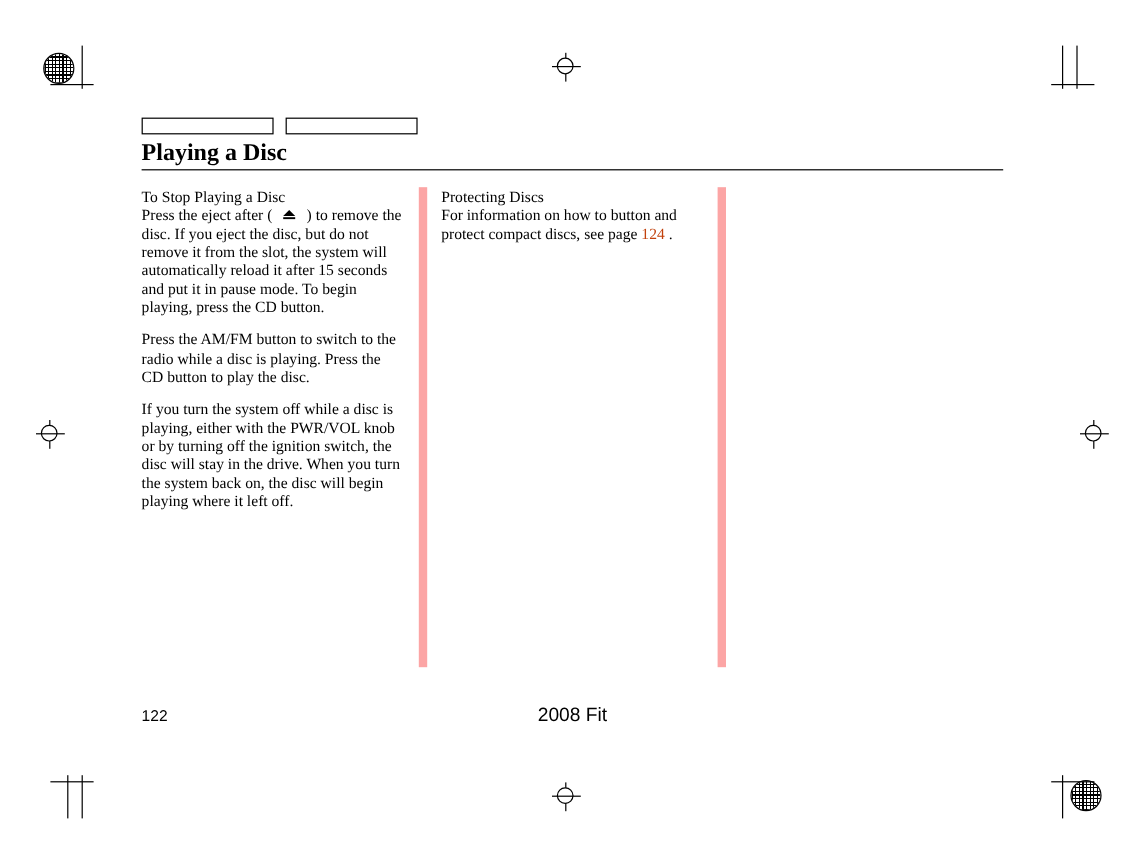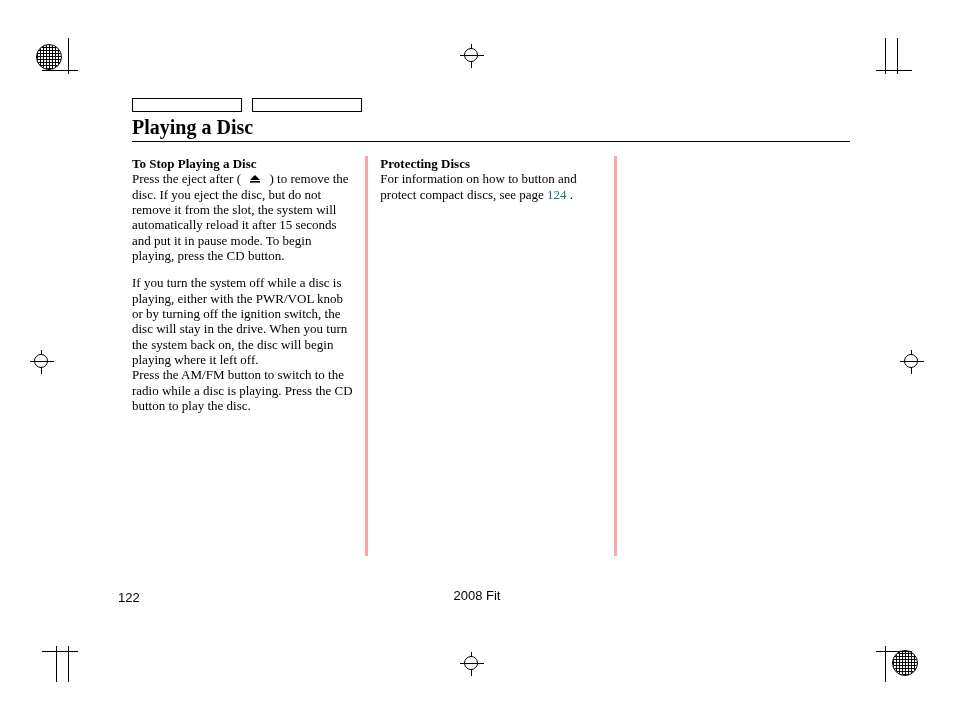--- a/index.html
+++ b/index.html
@@ -45,21 +45,21 @@
     border-radius: 50%;
     background:
       repeating-linear-gradient(0deg, #000 0 1px, transparent 1px 3px),
       repeating-linear-gradient(90deg, #000 0 1px, transparent 1px 3px);
     background-clip: content-box;
   }
 
   
   .page {
     position: absolute;
-    left: 132px;
+    left: 118px;
     top: 98px;
     width: 718px;
   }
 
   .tabs {
     display: flex;
     gap: 10px;
     margin-bottom: 4px;
   }
   .tab {
@@ -85,59 +85,59 @@
     display: flex;
     align-items: flex-start;
   }
   .col {
     width: 238px;
     font-size: 13px;
     line-height: 1.18;
     font-family: Georgia, 'Times New Roman', serif;
   }
   .col + .col {
-    border-left: 3px solid #fca5a5;
+    border-left: 7px solid #fca5a5;
     padding-left: 12px;
     margin-left: 12px;
     min-height: 400px;
   }
   .subhead {
-    font-weight: bold;
+    font-weight: normal;
   }
   .para {
     margin: 0 0 12px 0;
   }
   .para.last { margin-bottom: 0; }
 
   .eject {
     display: inline-block;
     vertical-align: -1px;
   }
   .eject svg { display: block; }
 
   .link {
-    color: #0f766e;
+    color: #c2410c;
   }
 
   .footer {
     position: absolute;
     left: 118px;
     width: 718px;
     top: 588px;
     font-family: Arial, Helvetica, sans-serif;
   }
   .pagenum {
     font-weight: normal;
     font-size: 13px;
   }
   .model {
     position: absolute;
     left: 50%;
     transform: translateX(-50%);
-    font-size: 13px;
+    font-size: 16px;
   }
 </style>
 </head>
 <body>
 
 <div class="reg globe" style="left:36px; top:44px;"></div>
 <span class="reg" style="left:68px; top:38px; height:36px; border-left:1px solid #000;"></span>
 <span class="reg" style="left:42px; top:70px; width:36px; border-top:1px solid #000;"></span>
 
 <div class="reg cross" style="left:460px; top:44px;">
@@ -183,22 +183,22 @@
         <span class="subhead">To Stop Playing a Disc</span><br>
         <span>Press the eject after (</span>
         <span class="eject">
           <svg width="22" height="10" viewBox="0 0 22 10">
             <polygon points="11,1 16,6 6,6" fill="#000"></polygon>
             <rect x="6" y="7" width="10" height="1.6" fill="#000"></rect>
           </svg>
         </span>
         <span>) to remove the disc. If you eject the disc, but do not remove it from the slot, the system will automatically reload it after 15 seconds and put it in pause mode. To begin playing, press the CD button.</span>
       </p>
+      <p class="para">Press the AM/FM button to switch to the radio while a disc is playing. Press the CD button to play the disc.</p>
       <p class="para last">If you turn the system off while a disc is playing, either with the PWR/VOL knob or by turning off the ignition switch, the disc will stay in the drive. When you turn the system back on, the disc will begin playing where it left off.</p>
-      <p class="para">Press the AM/FM button to switch to the radio while a disc is playing. Press the CD button to play the disc.</p>
     </div>
 
     <div class="col">
       <p class="para last">
         <span class="subhead">Protecting Discs</span><br>
         <span>For information on how to button and protect compact discs, see page</span>
         <span class="link">124</span>
         <span>.</span>
       </p>
     </div>

